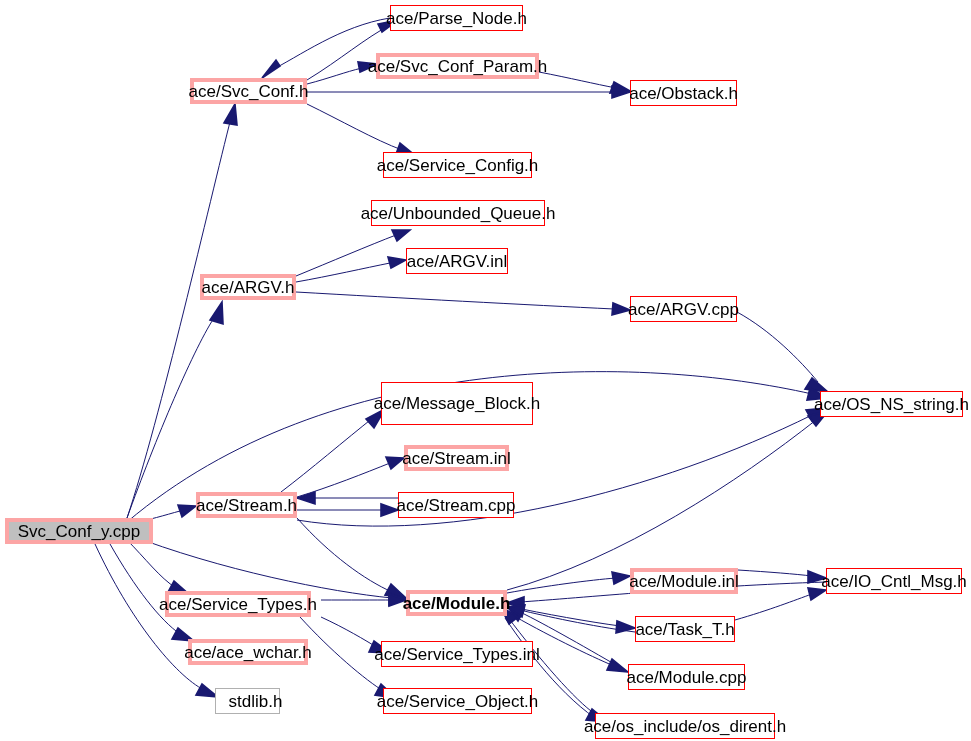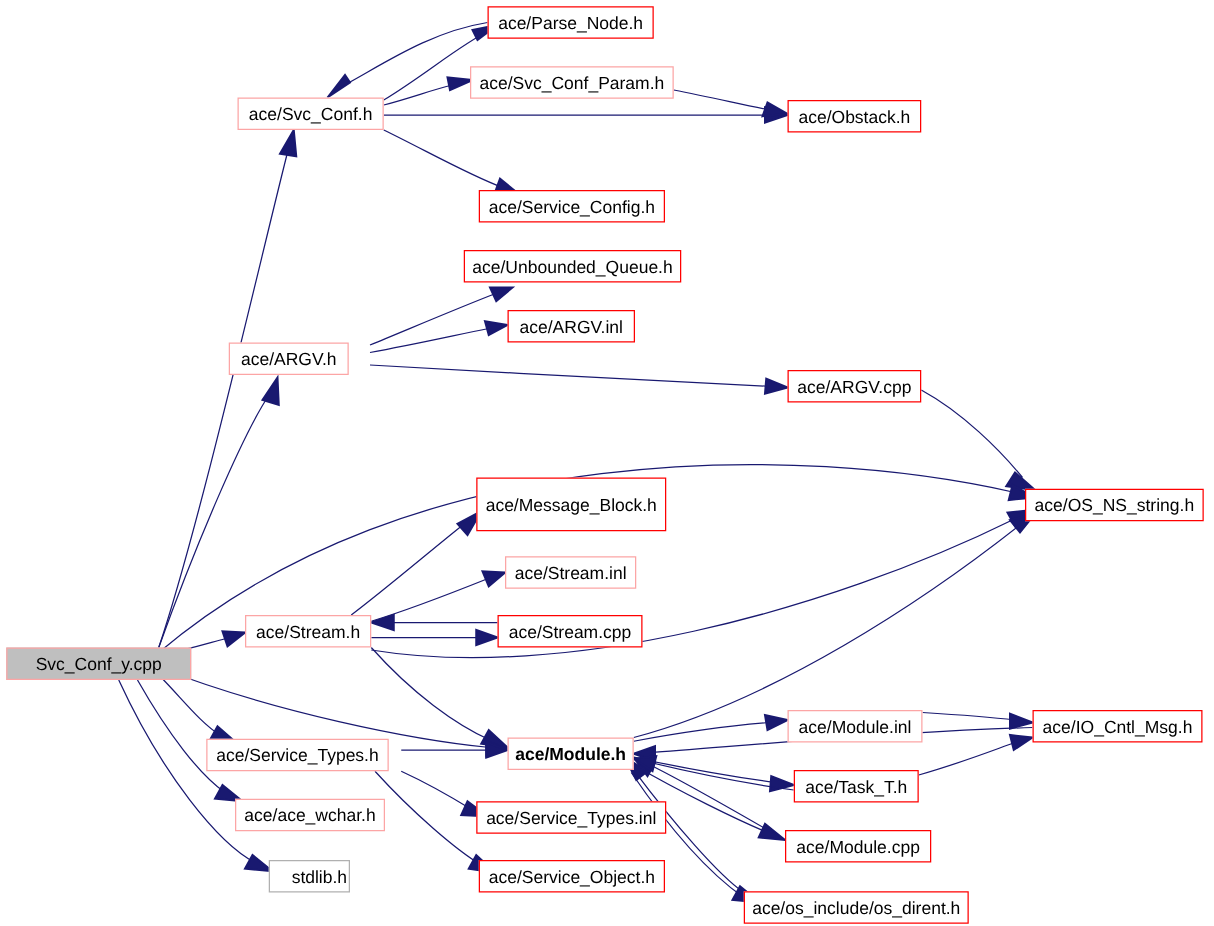--- a/index.html
+++ b/index.html
@@ -23,29 +23,29 @@
     width: 971px;
     height: 741px;
     pointer-events: none;
   }
   .node {
     position: absolute;
     box-sizing: border-box;
     display: flex;
     align-items: center;
     justify-content: center;
-    font-size: 14px;
+    font-size: 17px;
     line-height: 1;
     color: #000000;
     background: #ffffff;
     white-space: nowrap;
     letter-spacing: 0px;
   }
   .node.border-red    { border: 1px solid #ff0000; }
-  .node.border-black  { border: 1px solid #fca5a5; }
+  .node.border-black  { border: 4px solid #fca5a5; }
   .node.border-gray   { border: 1px solid #b0b0b0; }
   .node.fill-gray     { background: #bfbfbf; }
   .node-label {
     pointer-events: none;
   }
 </style>
 </head>
 <body>
 
 <div id="graph">
@@ -220,21 +220,21 @@
       </div>
       <div class="node border-red" style="left: 383px; top: 152px; width: 149px; height: 26px;">
         <span class="node-label">ace/Service_Config.h</span>
       </div>
       <div class="node border-red" style="left: 371px; top: 200px; width: 174px; height: 26px;">
         <span class="node-label">ace/Unbounded_Queue.h</span>
       </div>
       <div class="node border-red" style="left: 406px; top: 248px; width: 102px; height: 26px;">
         <span class="node-label">ace/ARGV.inl</span>
       </div>
-      <div class="node border-black" style="left: 183px; top: 274px; width: 96px; height: 26px;">
+      <div class="node border-black" style="left: 200px; top: 274px; width: 96px; height: 26px;">
         <span class="node-label">ace/ARGV.h</span>
       </div>
       <div class="node border-red" style="left: 630px; top: 296px; width: 107px; height: 26px;">
         <span class="node-label">ace/ARGV.cpp</span>
       </div>
       <div class="node border-red" style="left: 820px; top: 391px; width: 143px; height: 26px;">
         <span class="node-label">ace/OS_NS_string.h</span>
       </div>
       <div class="node border-red" style="left: 381px; top: 382px; width: 152px; height: 43px;">
         <span class="node-label">ace/Message_Block.h</span>

